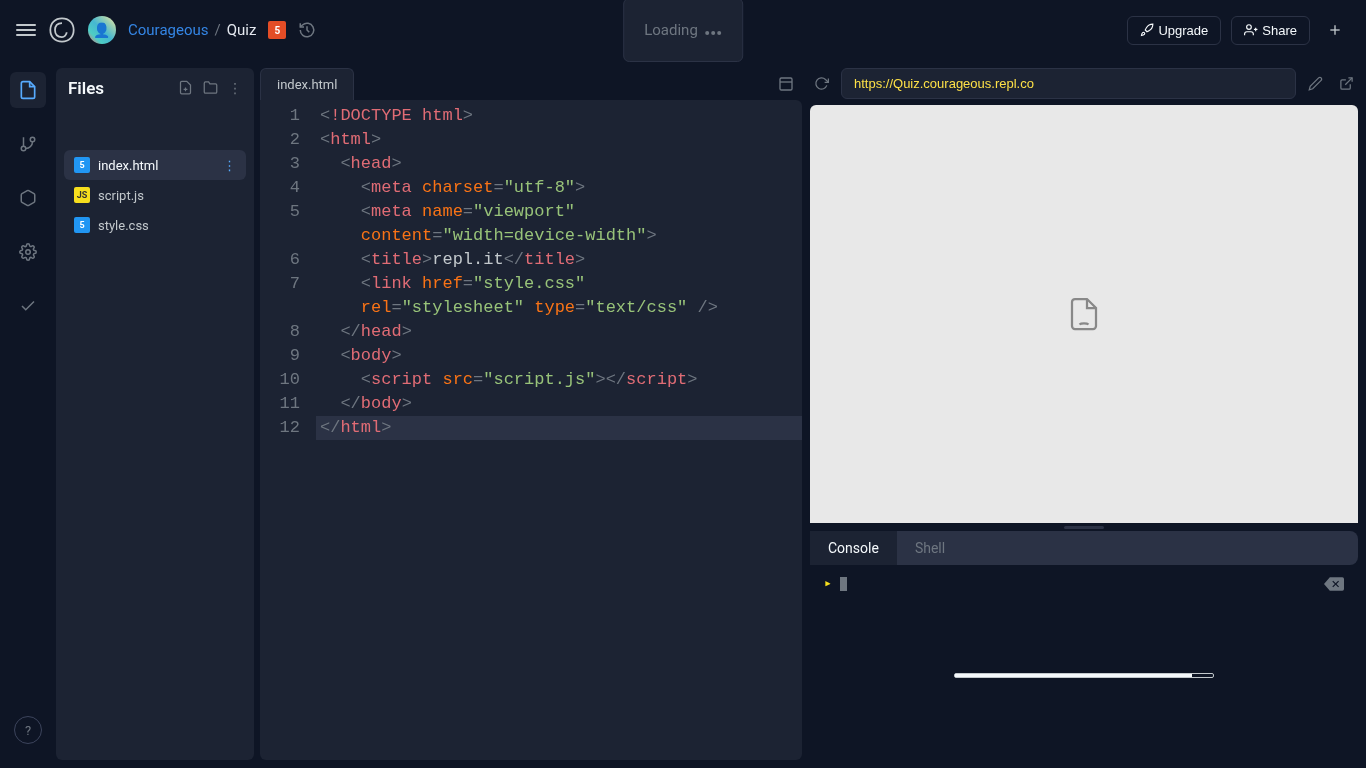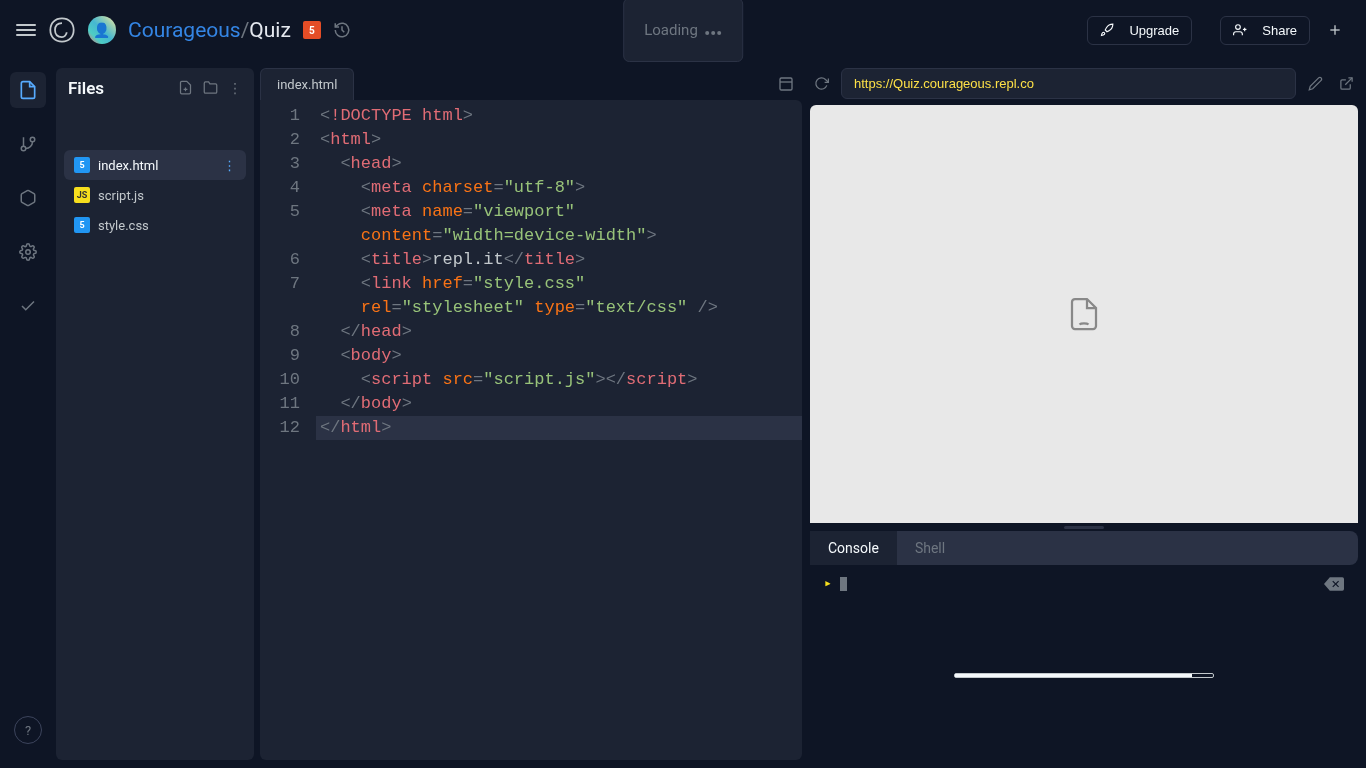--- a/index.html
+++ b/index.html
@@ -24,21 +24,21 @@
 .header-left { display: flex; align-items: center; gap: 12px; }
 .menu-icon { width: 20px; cursor: pointer; }
 .menu-icon span { display: block; height: 2px; background: #c2c8cc; margin: 3px 0; border-radius: 1px; }
 .logo-icon svg { width: 28px; height: 28px; }
 .avatar {
   width: 28px; height: 28px; border-radius: 50%;
   background: linear-gradient(45deg, #ff6b6b, #4ecdc4, #45b7d1, #96ceb4, #ffeaa7);
   display: flex; align-items: center; justify-content: center;
   font-size: 14px;
 }
-.breadcrumb { display: flex; align-items: center; font-size: 21px; }
+.breadcrumb { display: flex; align-items: center; gap: 6px; font-size: 15px; }
 .breadcrumb .user { color: #3485e4; cursor: pointer; }
 .breadcrumb .sep { color: #6e7680; }
 .breadcrumb .proj { color: #e4e8ef; }
 .html5-icon {
   width: 18px; height: 18px; background: #e44d26; border-radius: 2px;
   display: flex; align-items: center; justify-content: center;
   color: white; font-size: 10px; font-weight: bold;
 }
 .history-icon { color: #6e7680; cursor: pointer; }
 .loading-pill {
@@ -46,21 +46,21 @@
   background: #1c2333; border: 1px solid #2b3245;
   padding: 22px 20px; border-radius: 6px;
   color: #6e7680; font-size: 15px;
   display: flex; align-items: center; gap: 6px;
 }
 .loading-dots span { display:inline-block; width:4px; height:4px; background:#6e7680; border-radius:50%; margin:0 1px; }
 .header-right { margin-left: auto; display: flex; align-items: center; gap: 10px; }
 .btn {
   background: transparent; border: 1px solid #2b3245; color: #f5f9fc;
   padding: 6px 12px; border-radius: 6px; font-size: 13px; cursor: pointer;
-  display: flex; align-items: center; gap: 15px; margin-left: 18px;
+  display: flex; align-items: center; gap: 4px;
 }
 .add-tab { width: 30px; height: 30px; display: flex; align-items: center; justify-content: center; cursor: pointer; color: #c2c8cc; }
 
 
 .main { display: flex; height: 708px; }
 
 
 .rail {
   width: 56px; padding: 12px 0;
   display: flex; flex-direction: column; align-items: center; gap: 18px;

